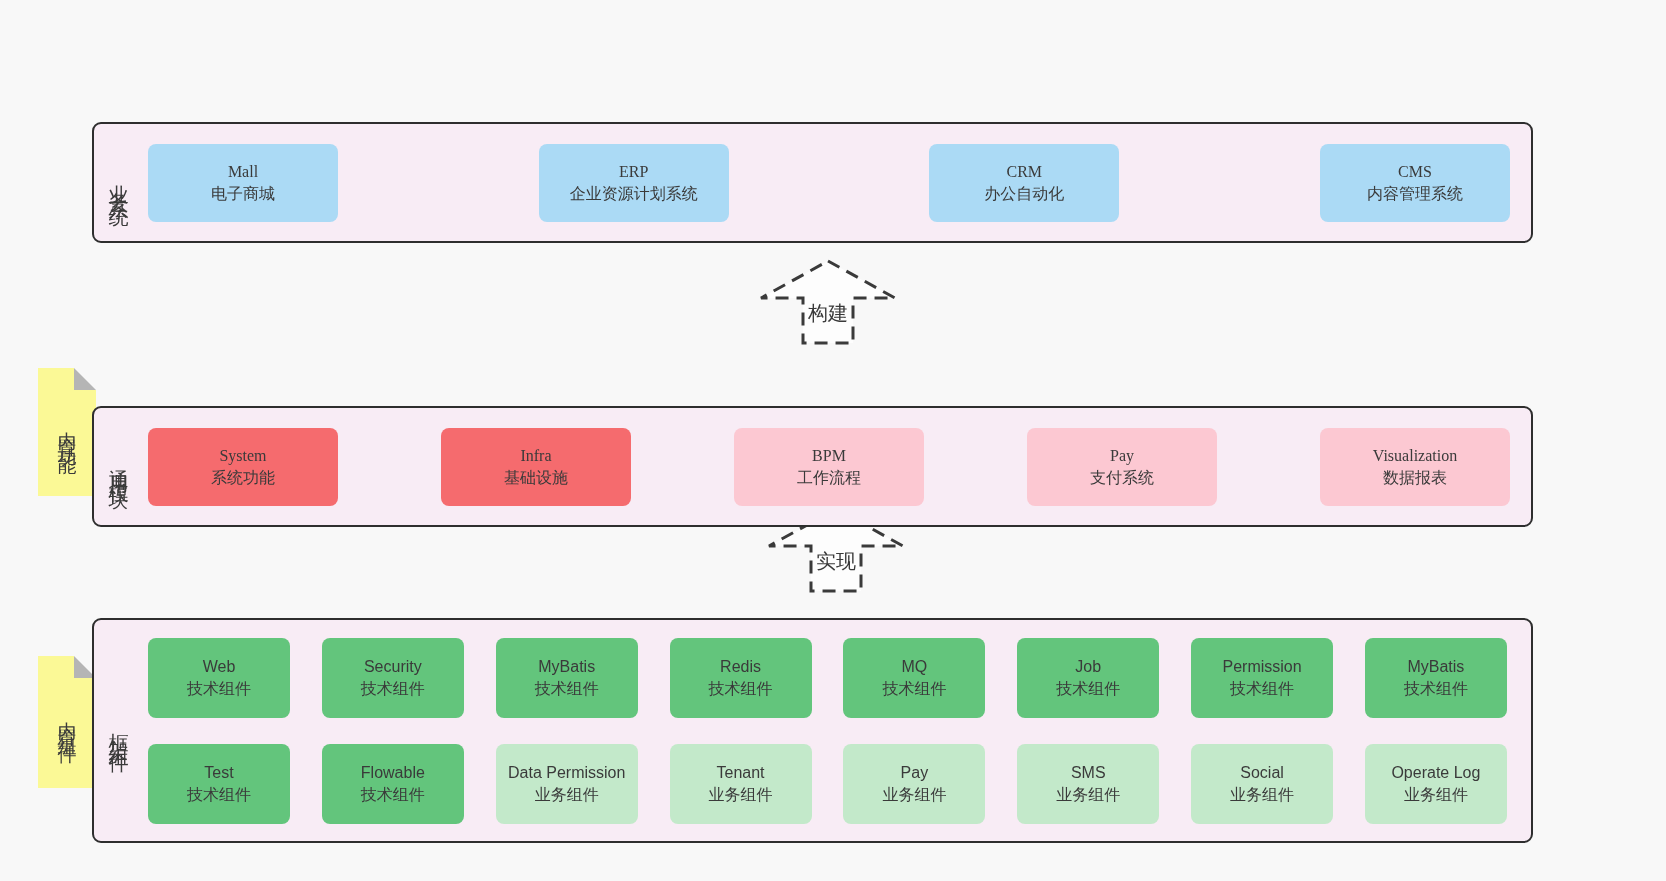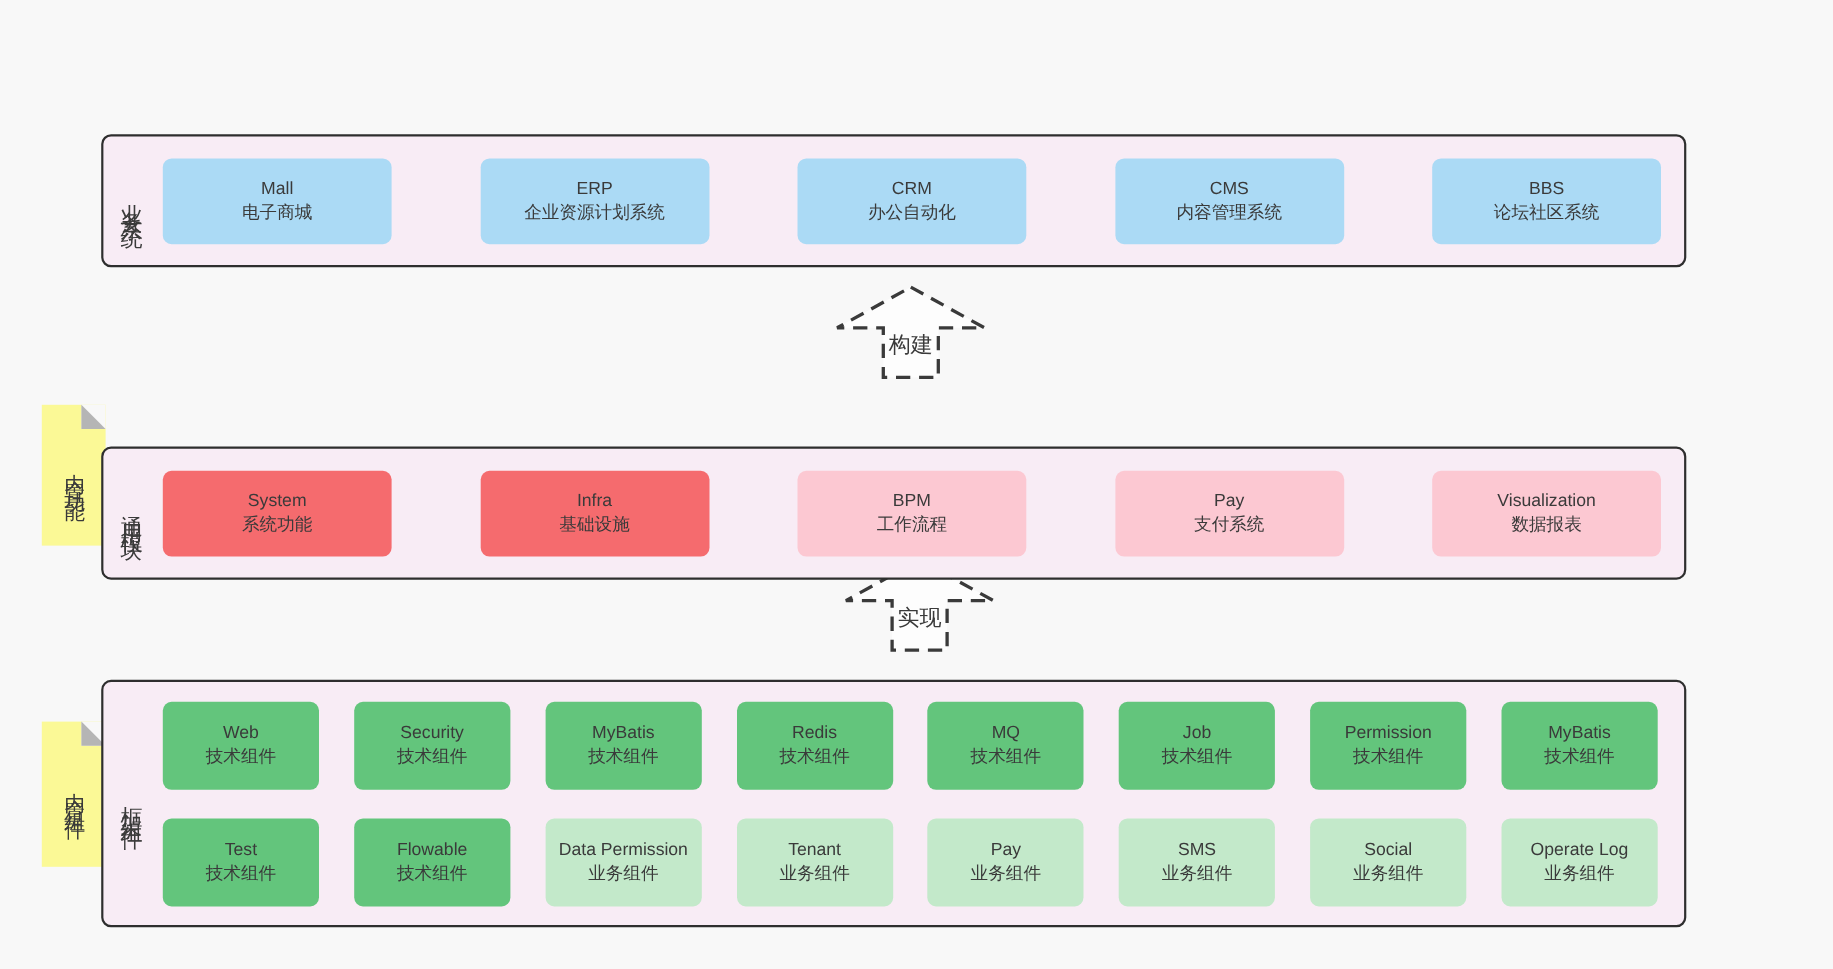--- a/index.html
+++ b/index.html
@@ -14,21 +14,21 @@
 
   .vlabel{writing-mode:vertical-rl;text-orientation:upright;font-size:20px;letter-spacing:7px;
           color:var(--text,#3a3a3a);margin-left:12px;flex:0 0 auto;}
 
   .boxes{flex:1;display:flex;justify-content:space-between;align-items:center;padding:0 21px 0 15px;}
   .grid{flex:1;display:flex;flex-direction:column;gap:26px;padding:0 24px 0 15px;justify-content:flex-end;}
   .grid-row{display:flex;justify-content:space-between;}
 
   .box{border-radius:8px;display:flex;flex-direction:column;justify-content:center;align-items:center;
        text-align:center;color:var(--text,#3a3a3a);box-sizing:border-box;}
-  .panel-top .box,.panel-mid .box{width:208px;height:78px;}
+  .panel-top .box,.panel-mid .box{width:190px;height:78px;font-family:Liberation Serif, serif;}
   .panel-bottom .box{width:142px;height:80px;padding:0 12px;}
   .box-line{font-size:16px;line-height:22px;}
 
   .box--blue{background:var(--blue,#abdaf5);}
   .box--red{background:var(--red,#f56b6e);}
   .box--pink{background:var(--pink,#fcc8d2);}
   .box--green{background:var(--green-dark,#63c57c);}
   .box--green-light{background:var(--green-light,#c3e9ca);}
 
   .sticky{position:absolute;width:58px;background:var(--yellow,#fbf996);z-index:1;
@@ -62,24 +62,20 @@
         <div class="box-line">ERP</div>
         <div class="box-line">企业资源计划系统</div>
       </div>
       <div class="box box--blue">
         <div class="box-line">CRM</div>
         <div class="box-line">办公自动化</div>
       </div>
       <div class="box box--blue">
         <div class="box-line">CMS</div>
         <div class="box-line">内容管理系统</div>
-      </div>
-      <div class="box box--blue">
-        <div class="box-line">BBS</div>
-        <div class="box-line">论坛社区系统</div>
       </div>
     </div>
   </section>
 
   <div class="arrow arrow-build">
     <svg viewBox="0 0 140 88">
       <polygon points="70,3 137,40 95,40 95,85 45,85 45,40 3,40" fill="#fdfdfd" stroke="#3a3a3a" stroke-width="3" stroke-dasharray="13 8"></polygon>
     </svg>
     <div class="arrow-label">构建</div>
   </div>

